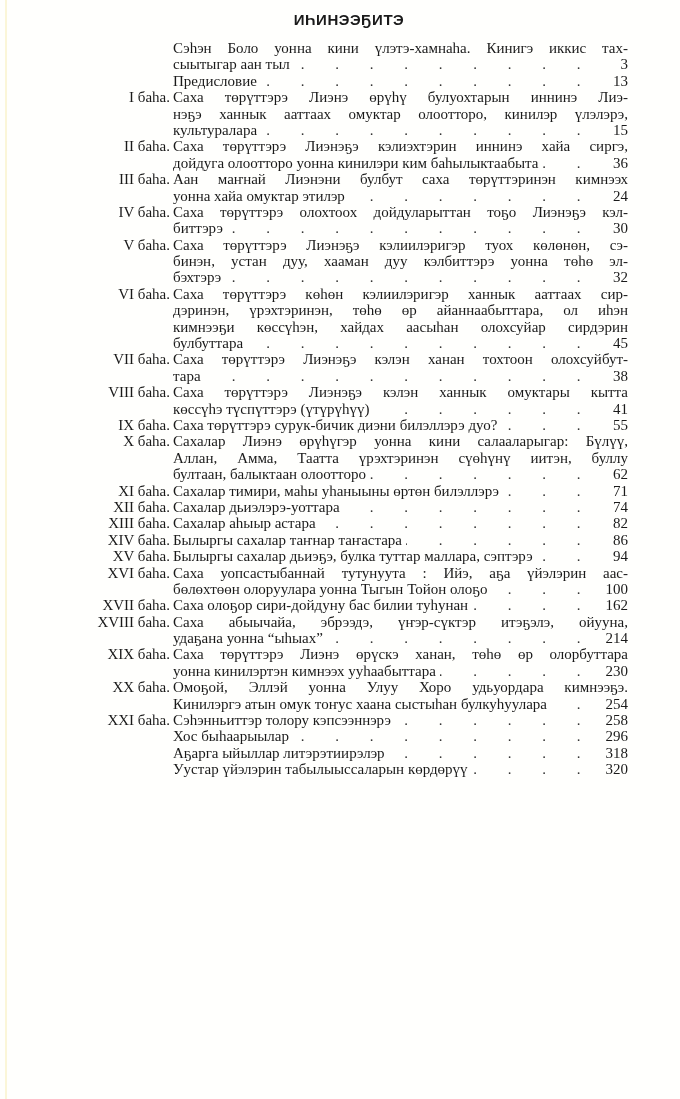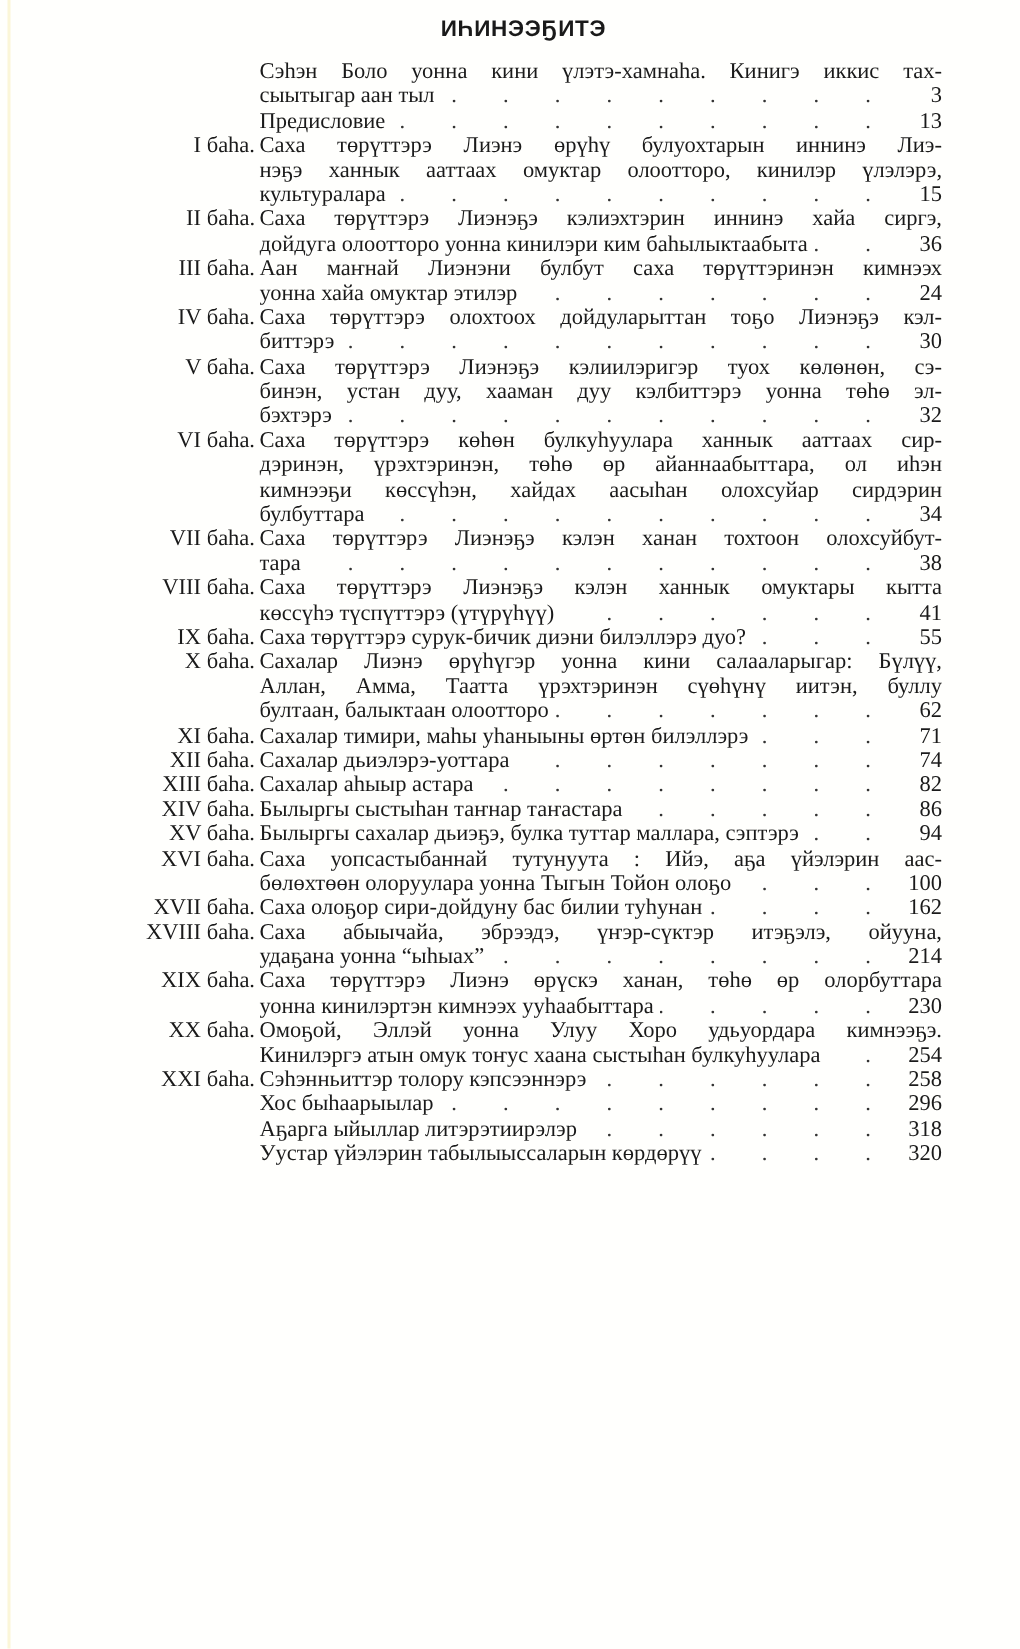--- a/index.html
+++ b/index.html
@@ -111,32 +111,32 @@
       </div>
       <div class="line">
         <span class="dots">. . . . . . . . . . . . . . . . . . . . . . . . . . . . . . . . . . . . . . . . . . . .</span>
         <span class="t">бэхтэрэ</span>
         <span class="pg">32</span>
       </div>
     </div>
     <div class="entry">
       <span class="label">VI баһа.</span>
       <div class="line justify">
-        <span class="t">Саха төрүттэрэ көһөн булкуһуулара ханнык ааттаах сир-</span>
+        <span class="t">Саха төрүттэрэ көһөн кэлиилэригэр ханнык ааттаах сир-</span>
       </div>
       <div class="line justify">
         <span class="t">дэринэн, үрэхтэринэн, төһө өр айаннаабыттара, ол иһэн</span>
       </div>
       <div class="line justify">
         <span class="t">кимнээҕи көссүһэн, хайдах аасыһан олохсуйар сирдэрин</span>
       </div>
       <div class="line">
         <span class="dots">. . . . . . . . . . . . . . . . . . . . . . . . . . . . . . . . . . . . . . . . . . . .</span>
         <span class="t">булбуттара</span>
-        <span class="pg">34</span>
+        <span class="pg">45</span>
       </div>
     </div>
     <div class="entry">
       <span class="label">VII баһа.</span>
       <div class="line justify">
         <span class="t">Саха төрүттэрэ Лиэнэҕэ кэлэн ханан тохтоон олохсуйбут-</span>
       </div>
       <div class="line">
         <span class="dots">. . . . . . . . . . . . . . . . . . . . . . . . . . . . . . . . . . . . . . . . . . . .</span>
         <span class="t">тара</span>
@@ -197,21 +197,21 @@
       <div class="line">
         <span class="dots">. . . . . . . . . . . . . . . . . . . . . . . . . . . . . . . . . . . . . . . . . . . .</span>
         <span class="t">Сахалар аһыыр астара</span>
         <span class="pg">82</span>
       </div>
     </div>
     <div class="entry">
       <span class="label">XIV баһа.</span>
       <div class="line">
         <span class="dots">. . . . . . . . . . . . . . . . . . . . . . . . . . . . . . . . . . . . . . . . . . . .</span>
-        <span class="t">Былыргы сыстыһан таҥнар таҥастара</span>
+        <span class="t">Былыргы сахалар таҥнар таҥастара</span>
         <span class="pg">86</span>
       </div>
     </div>
     <div class="entry">
       <span class="label">XV баһа.</span>
       <div class="line">
         <span class="dots">. . . . . . . . . . . . . . . . . . . . . . . . . . . . . . . . . . . . . . . . . . . .</span>
         <span class="t">Былыргы сахалар дьиэҕэ, булка туттар маллара, сэптэрэ</span>
         <span class="pg">94</span>
       </div>

